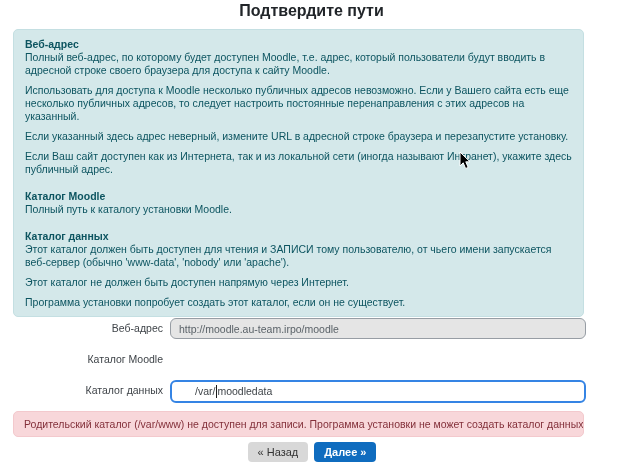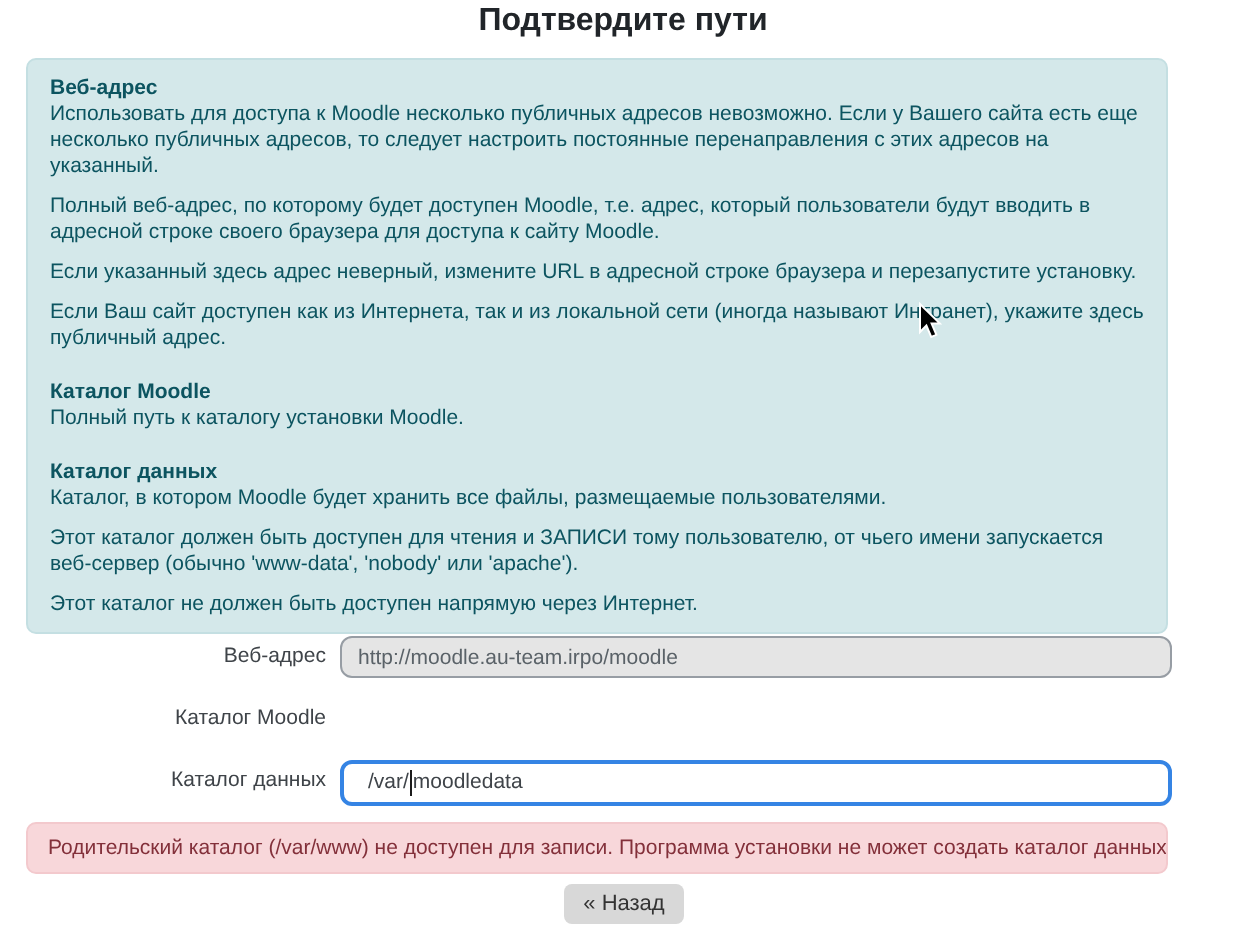--- a/index.html
+++ b/index.html
@@ -41,21 +41,21 @@
     background:#e5e5e5;color:#5a6268;font-size:10.5px;padding:0 8px;
     font-family:"Liberation Sans","DejaVu Sans",sans-serif;outline:none;
   }
   .row-web{top:318px;}
   .row-moodledir{top:349px;}
   .row-datadir{top:380px;}
   .fake-input{
     position:absolute;left:170px;top:0;width:416px;height:23px;
     box-sizing:border-box;border:2px solid #3584e4;border-radius:6px;
     background:#fff;color:#3f4449;font-size:10.5px;line-height:19px;
-    padding:0 12px;display:flex;align-items:center;
+    padding:0 23px;display:flex;align-items:center;
   }
   .caret{width:1px;height:13px;background:#1b1b1b;margin:0 0.5px;}
   .btn-row{
     position:absolute;top:442px;left:0;width:624px;
     display:flex;justify-content:center;gap:6px;
   }
   .btn{
     font-size:11px;line-height:11px;padding:5px 10px;border-radius:4px;
     border:none;cursor:pointer;height:20px;box-sizing:border-box;
     font-family:"Liberation Sans","DejaVu Sans",sans-serif;
@@ -67,32 +67,31 @@
 </head>
 <body>
 
 <main>
 
   <h1 class="page-title">Подтвердите пути</h1>
 
   <section class="alert alert-info">
     <div class="sec">
       <div class="sec-h">Веб-адрес</div>
+      <p>Полный веб-адрес, по которому будет доступен Moodle, т.е. адрес, который пользователи будут вводить в адресной строке своего браузера для доступа к сайту Moodle.</p>
       <p>Использовать для доступа к Moodle несколько публичных адресов невозможно. Если у Вашего сайта есть еще несколько публичных адресов, то следует настроить постоянные перенаправления с этих адресов на указанный.</p>
-      <p>Полный веб-адрес, по которому будет доступен Moodle, т.е. адрес, который пользователи будут вводить в адресной строке своего браузера для доступа к сайту Moodle.</p>
       <p>Если указанный здесь адрес неверный, измените URL в адресной строке браузера и перезапустите установку.</p>
       <p>Если Ваш сайт доступен как из Интернета, так и из локальной сети (иногда называют Интранет), укажите здесь публичный адрес.</p>
     </div>
     <div class="sec">
       <div class="sec-h">Каталог Moodle</div>
       <p>Полный путь к каталогу установки Moodle.</p>
     </div>
     <div class="sec">
       <div class="sec-h">Каталог данных</div>
-      <p>Каталог, в котором Moodle будет хранить все файлы, размещаемые пользователями.</p>
       <p>Этот каталог должен быть доступен для чтения и ЗАПИСИ тому пользователю, от чьего имени запускается веб-сервер (обычно 'www-data', 'nobody' или 'apache').</p>
       <p>Этот каталог не должен быть доступен напрямую через Интернет.</p>
       <p>Программа установки попробует создать этот каталог, если он не существует.</p>
     </div>
   </section>
 
   <div class="form-row row-web">
     <div class="lbl">Веб-адрес</div>
     <input type="text" value="http://moodle.au-team.irpo/moodle" style="">
   </div>
@@ -109,19 +108,20 @@
       <span>moodledata</span>
     </div>
   </div>
 
   <section class="alert alert-danger">
     <span>Родительский каталог (/var/www) не доступен для записи. Программа установки не может создать каталог данных (/var/www/moodledata).</span>
   </section>
 
   <div class="btn-row">
     <button class="btn btn-back">« Назад</button>
+    <button class="btn btn-next">Далее »</button>
   </div>
 
   <svg class="cursor" viewBox="0 0 12 19">
     <polygon points="1,1 1,15 4.2,11.8 6.6,17.5 9.2,16.4 6.8,10.8 11,10.8" fill="#000" stroke="#fff" stroke-width="1"></polygon>
   </svg>
 
 </main>
 
 </body></html>

